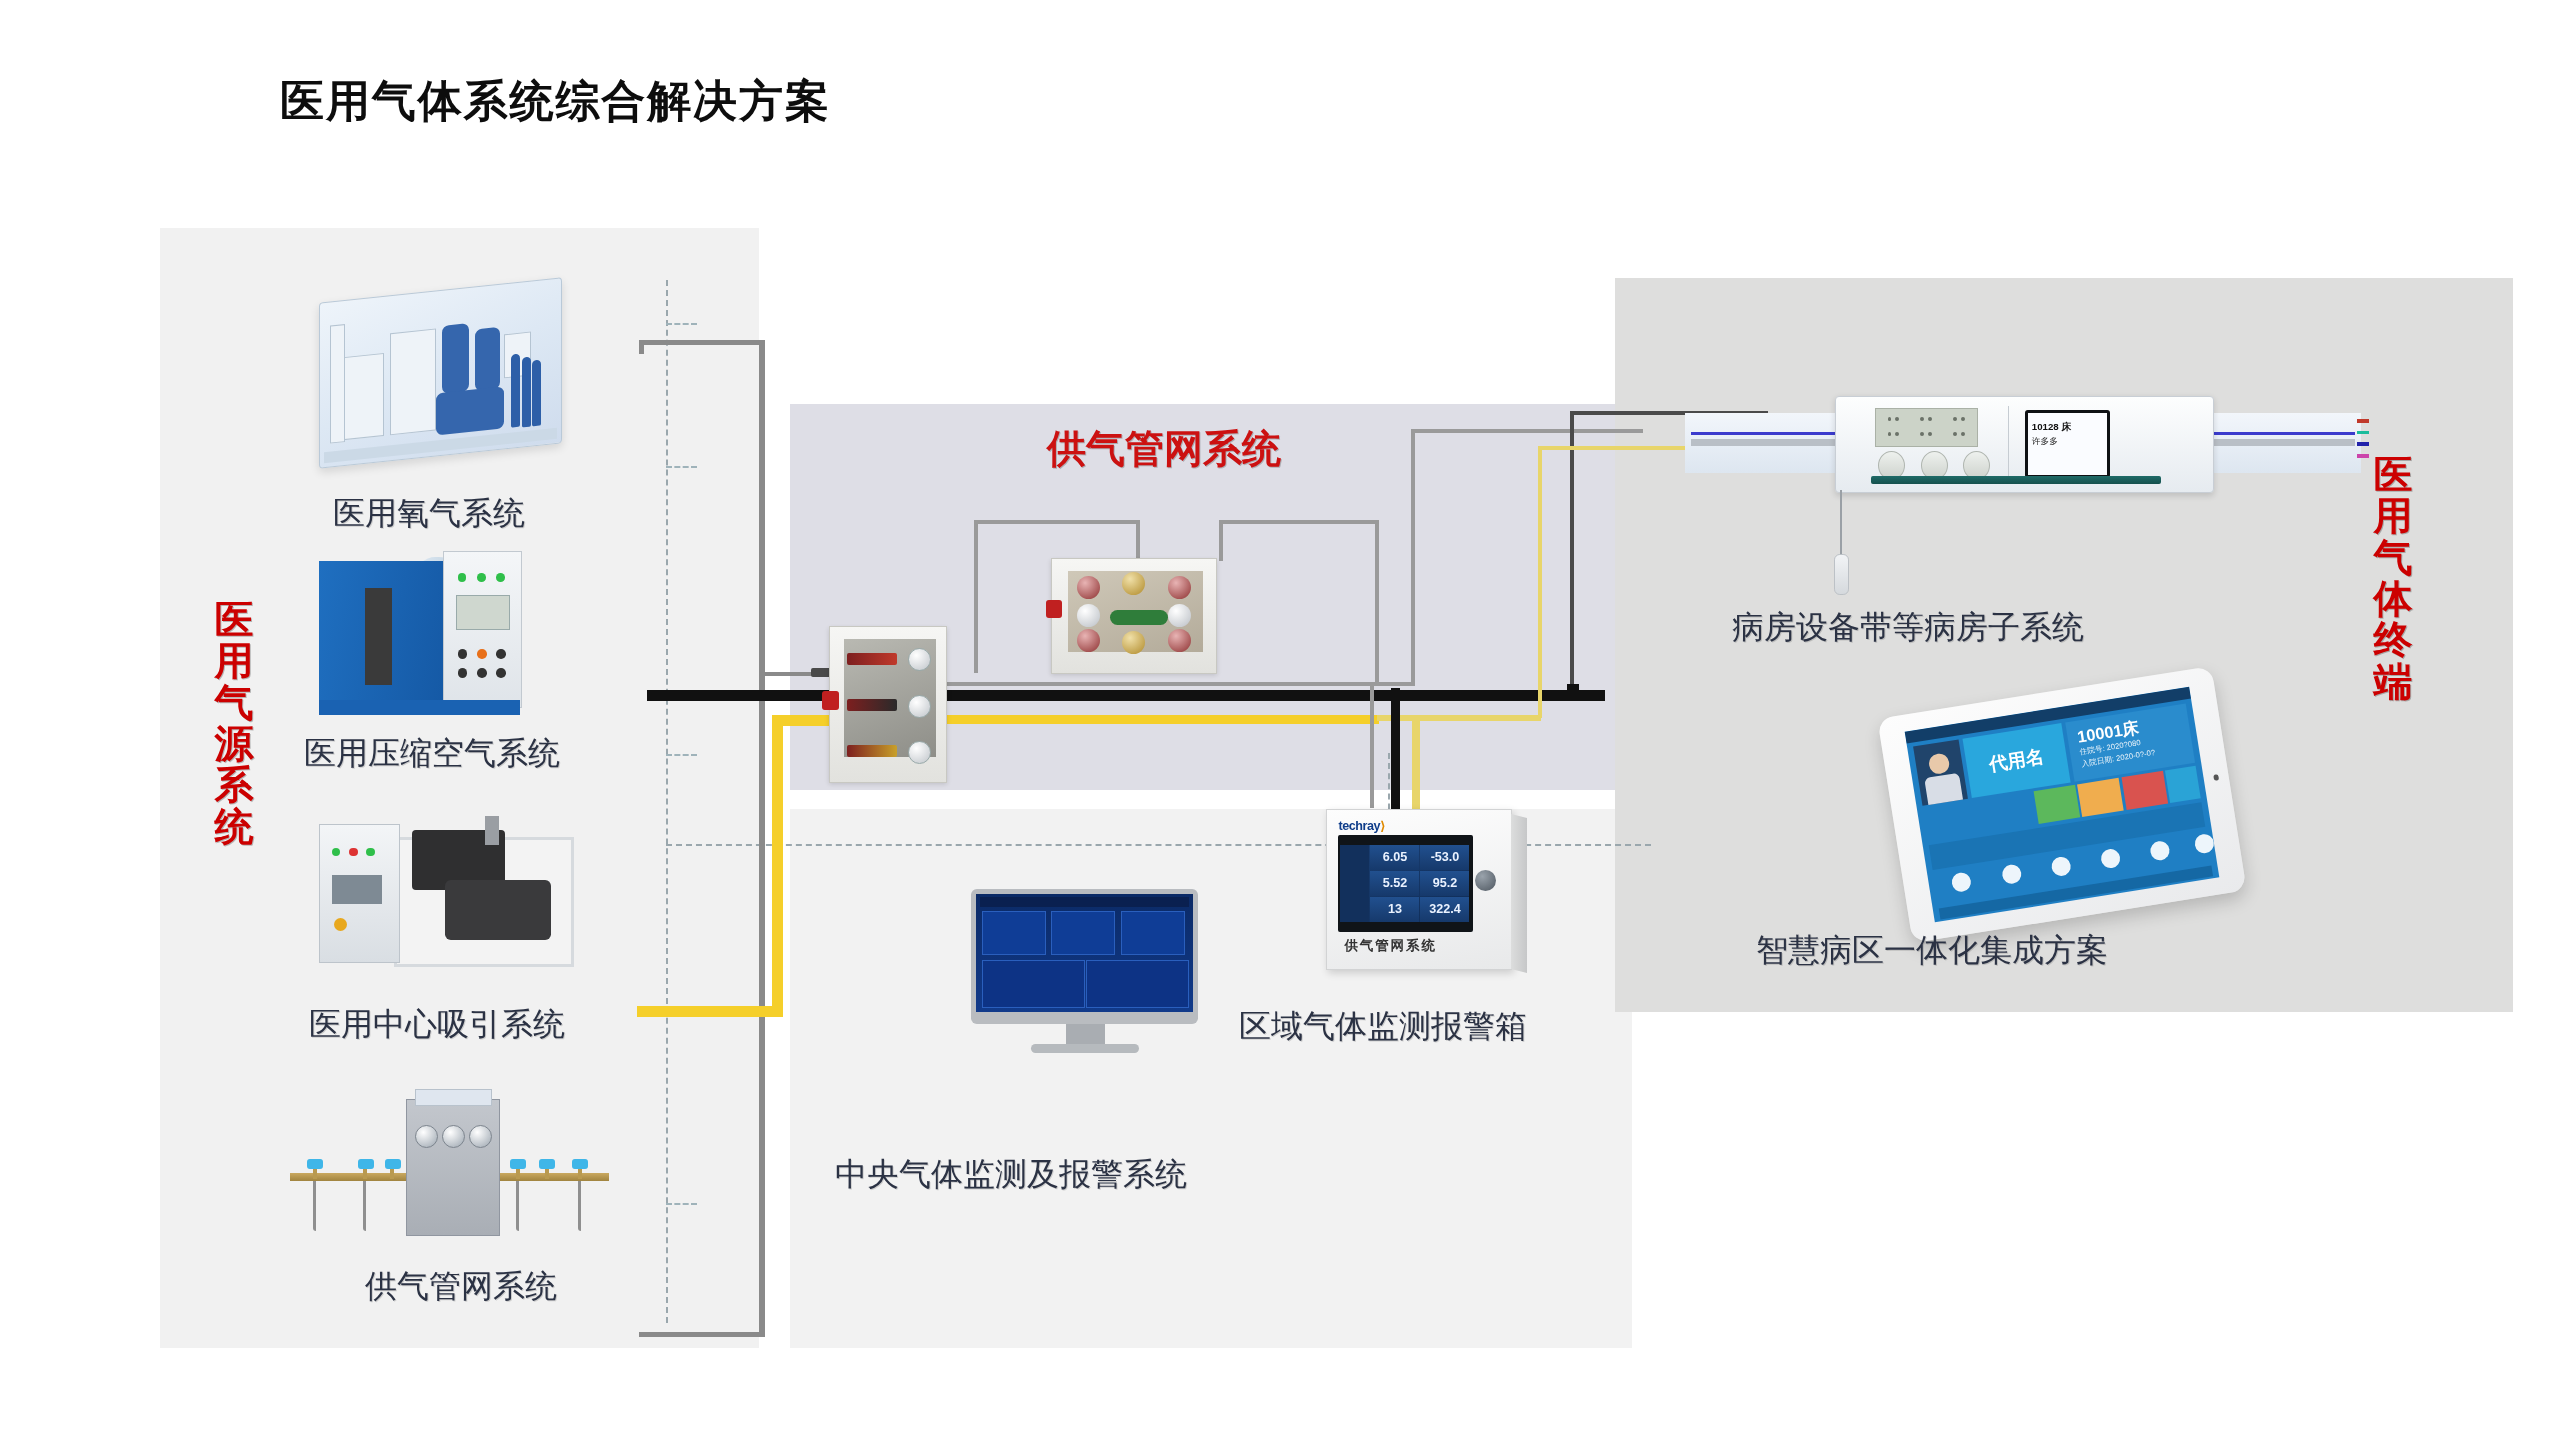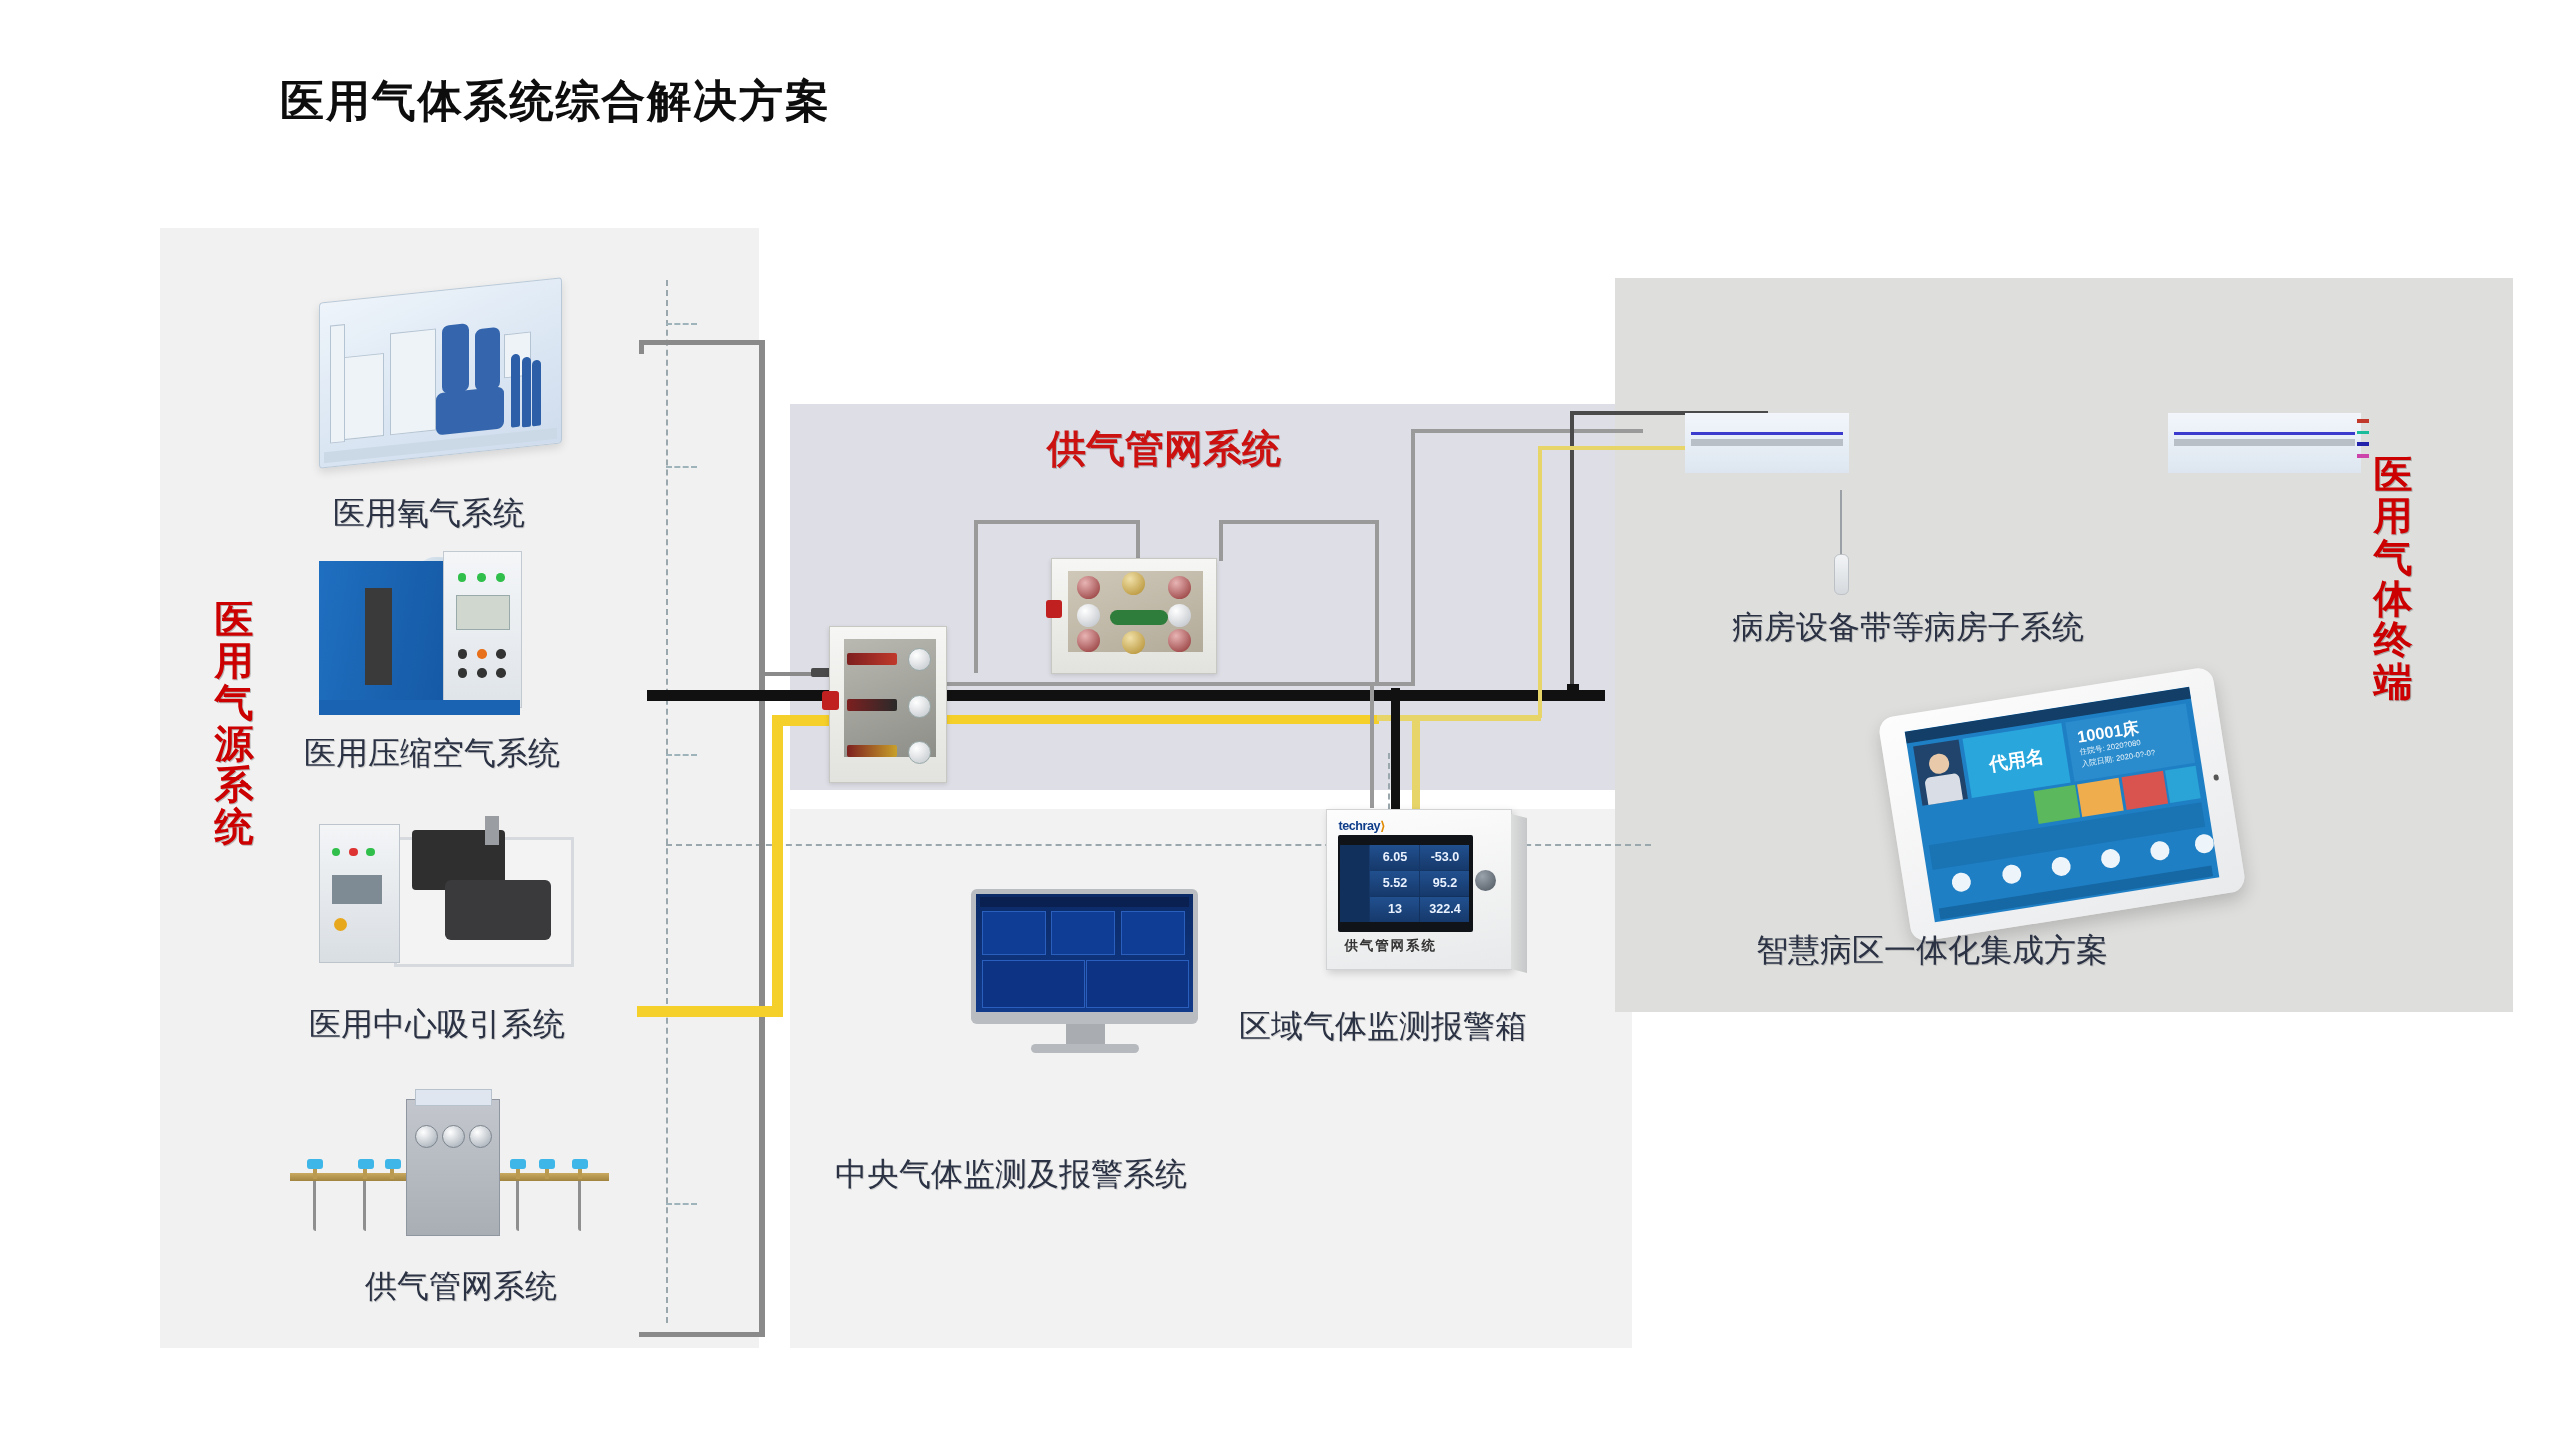--- a/index.html
+++ b/index.html
@@ -441,20 +441,47 @@
 
   <div class="eq" id="eq-bed">
     <div class="railL">
         <div class="ln"></div>
         <div class="ln2"></div>
       </div>
     <div class="railR">
         <div class="ln"></div>
         <div class="ln2"></div>
       </div>
+    <div class="body">
+      <div class="outlets">
+        <i style="left:11.6px;top:7.7px;"></i>
+          <i style="left:19.3px;top:7.7px;"></i>
+        <i style="left:44px;top:7.7px;"></i>
+          <i style="left:52px;top:7.7px;"></i>
+        <i style="left:77px;top:7.7px;"></i>
+          <i style="left:85px;top:7.7px;"></i>
+        <i style="left:11.6px;top:23px;"></i>
+          <i style="left:19.3px;top:23px;"></i>
+        <i style="left:44px;top:23px;"></i>
+          <i style="left:52px;top:23px;"></i>
+        <i style="left:77px;top:23px;"></i>
+          <i style="left:85px;top:23px;"></i>
+      </div>
+      <div class="knob" style="left:42px;"></div>
+      <div class="knob" style="left:85px;"></div>
+      <div class="knob" style="left:127px;"></div>
+      <div class="divider"></div>
+      <div class="lcd">
+        <div class="lcdin">
+          <div class="bedno">10128 床</div>
+          <div class="bedname">许多多</div>
+        </div>
+      </div>
+      <div class="strip"></div>
+    </div>
     <div class="cord"></div>
     <div class="pend"></div>
     <div class="tips">
       <i style="background:#c0392b;"></i>
       <i style="background:#1abc9c;"></i>
       <i style="background:#2222aa;"></i>
       <i style="background:#cc44aa;"></i>
     </div>
   </div>
 

